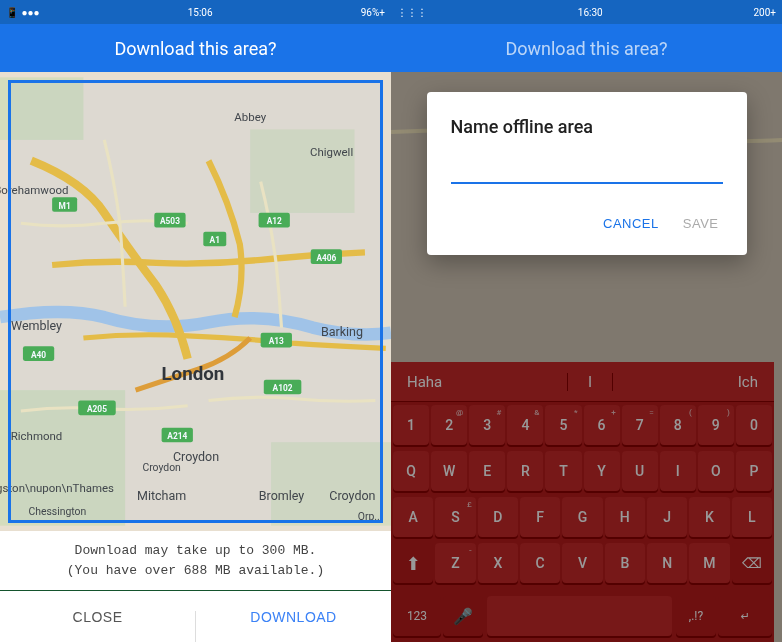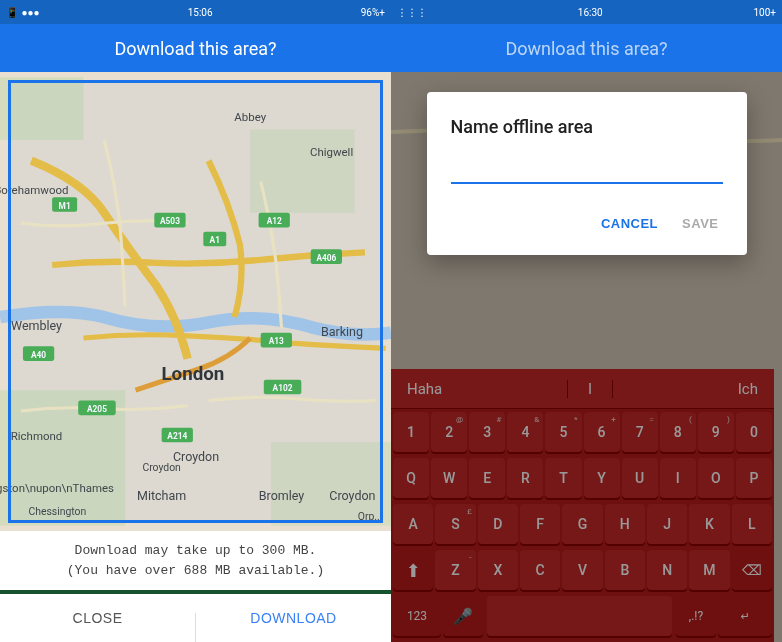--- a/index.html
+++ b/index.html
@@ -90,21 +90,21 @@
       color: #444;
       line-height: 1.5;
       font-family: Liberation Mono, monospace;
     }
 
     .bottom-buttons-left {
       background: white;
       height: 52px;
       display: flex;
       align-items: flex-end;
-      border-top: 4px solid #14532d;
+      border-top: 1px solid #14532d;
     }
 
     .bottom-btn {
       flex: 1;
       height: 100%;
       display: flex;
       align-items: center;
       justify-content: center;
       font-size: 14px;
       font-weight: 500;
@@ -203,21 +203,21 @@
     }
 
     .dialog-actions {
       display: flex;
       justify-content: flex-end;
       gap: 16px;
     }
 
     .dialog-btn {
       font-size: 13px;
-      font-weight: 700;
+      font-weight: 400;
       letter-spacing: 0.5px;
       cursor: pointer;
       background: none;
       border: none;
       padding: 8px 4px;
     }
 
     .dialog-btn.cancel {
       color: #1a73e8;
     }
@@ -306,21 +306,21 @@
       background: #b71c1c;
       min-width: 36px;
     }
 
     .key.backspace-key {
       background: #b71c1c;
     }
 
     .keyboard-bottom-row {
       display: flex;
-      padding: 3px 2px 6px 2px;
+      padding: 10px 2px 6px 2px;
       gap: 2px;
     }
 
     .key-123 {
       background: #b71c1c;
       border-radius: 4px;
       color: white;
       font-size: 12px;
       display: flex;
       align-items: center;
@@ -490,21 +490,21 @@
   </div>
 </div>
 
 <div class="right-panel">
 
   <div class="status-bar-right">
     <div class="icons">
       <span>⋮⋮⋮</span>
     </div>
     <span>16:30</span>
-    <span>100+</span>
+    <span>200+</span>
   </div>
 
   <div class="app-header-right">
     <h1>Download this area?</h1>
   </div>
 
   <div class="right-map-bg">
     <svg viewBox="0 0 391 570" width="391" height="570" xmlns="http://www.w3.org/2000/svg">
       <rect width="391" height="570" fill="#d4c9b8"></rect>
       <path d="M0,60 Q100,55 200,65 Q300,72 391,68" stroke="#f5e8c0" stroke-width="4" fill="none"></path>

